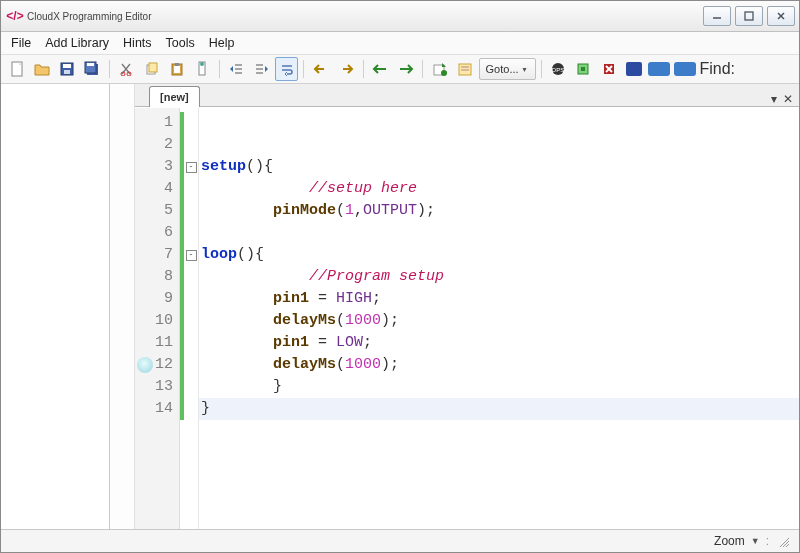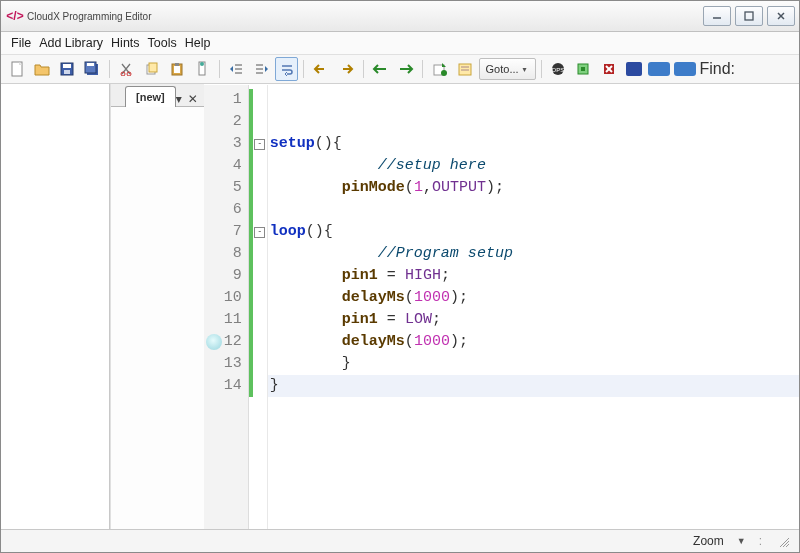--- a/index.html
+++ b/index.html
@@ -57,21 +57,21 @@
     align-items: center; justify-content: center;
     color: #4a5560;
     font-size: 10px;
   }
   
   .menubar {
     height: 22px;
     display: flex;
     align-items: center;
     padding: 0 6px;
-    gap: 0;
+    gap: 6px;
     border-bottom: 1px solid #e0e0e0;
     background: #fafafa;
     color: #222;
     font-size: 12.5px;
   }
   .menubar span[data-interactable="true"] { padding: 2px 4px; cursor: default; }
   
   .toolbar {
     height: 28px;
     display: flex;
@@ -128,22 +128,23 @@
     min-height: 0;
   }
   .left-pane {
     width: 108px;
     border-right: 1px solid #c8c8c8;
     background: #ffffff;
   }
   .editor-pane {
     flex: 1;
     display: flex;
-    flex-direction: row;
+    flex-direction: column;
     border-left: 1px solid #e0e0e0;
+    margin-left: 24px;
   }
   
   .tabstrip {
     height: 22px;
     background: #efefef;
     border-bottom: 1px solid #b8b8b8;
     display: flex;
     align-items: flex-end;
     padding-left: 14px;
     position: relative;
@@ -235,21 +236,21 @@
   .code-lines .line {
     height: 22px;
     line-height: 22px;
     padding-left: 2px;
     white-space: pre;
   }
   .hl-line { background: #eef2fa; }
   .tok-kw { color: #1030c0; font-weight: bold; }
   .tok-fn { color: #5a3a00; font-weight: bold; }
   .tok-num { color: #c030b0; }
-  .tok-comment { color: #0c4a6e; font-style: italic; }
+  .tok-comment { color: #be185d; font-style: italic; }
   .tok-const { color: #703090; }
   .tok-punc { color: #333; }
   .bookmark-dot {
     position: absolute;
     left: 2px; top: 50%;
     transform: translateY(-50%);
     width: 16px; height: 16px;
     background: radial-gradient(circle at 45% 40%, #e6fbfc, #b6e4ea 60%, #9ed6dd);
     border-radius: 50%;
   }
@@ -257,21 +258,21 @@
   .statusbar {
     height: 22px;
     border-top: 1px solid #c8c8c8;
     background: #f5f5f5;
     display: flex;
     align-items: center;
     justify-content: flex-end;
     padding: 0 10px;
     font-size: 12px;
     color: #333;
-    gap: 13px;
+    gap: 6px;
   }
   .statusbar .zoom-arrow { font-size: 9px; color: #555; }
   .resize-grip {
     width: 12px; height: 12px;
     margin-left: 2px;
     background:
       linear-gradient(135deg, transparent 60%, #999 60%, #999 65%, transparent 65%,
                               transparent 72%, #999 72%, #999 77%, transparent 77%,
                               transparent 84%, #999 84%, #999 89%, transparent 89%);
   }

